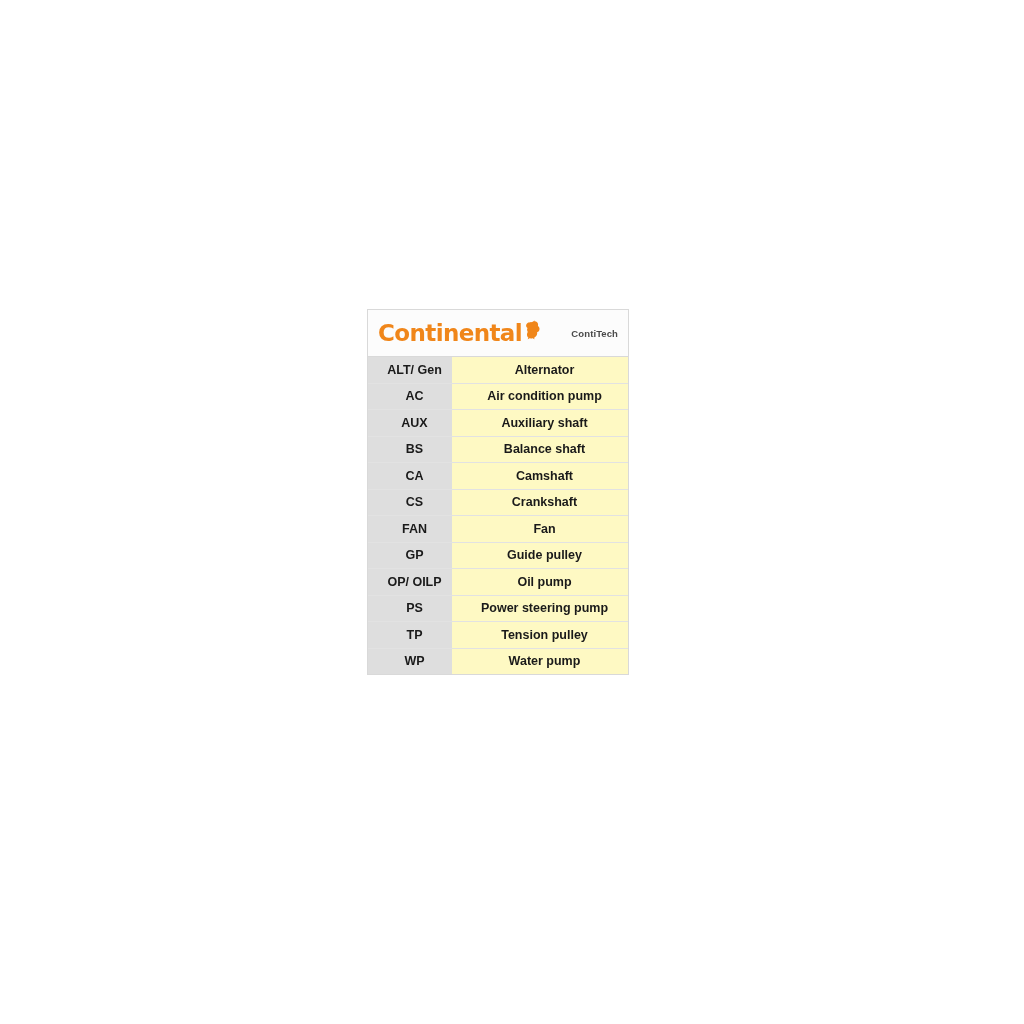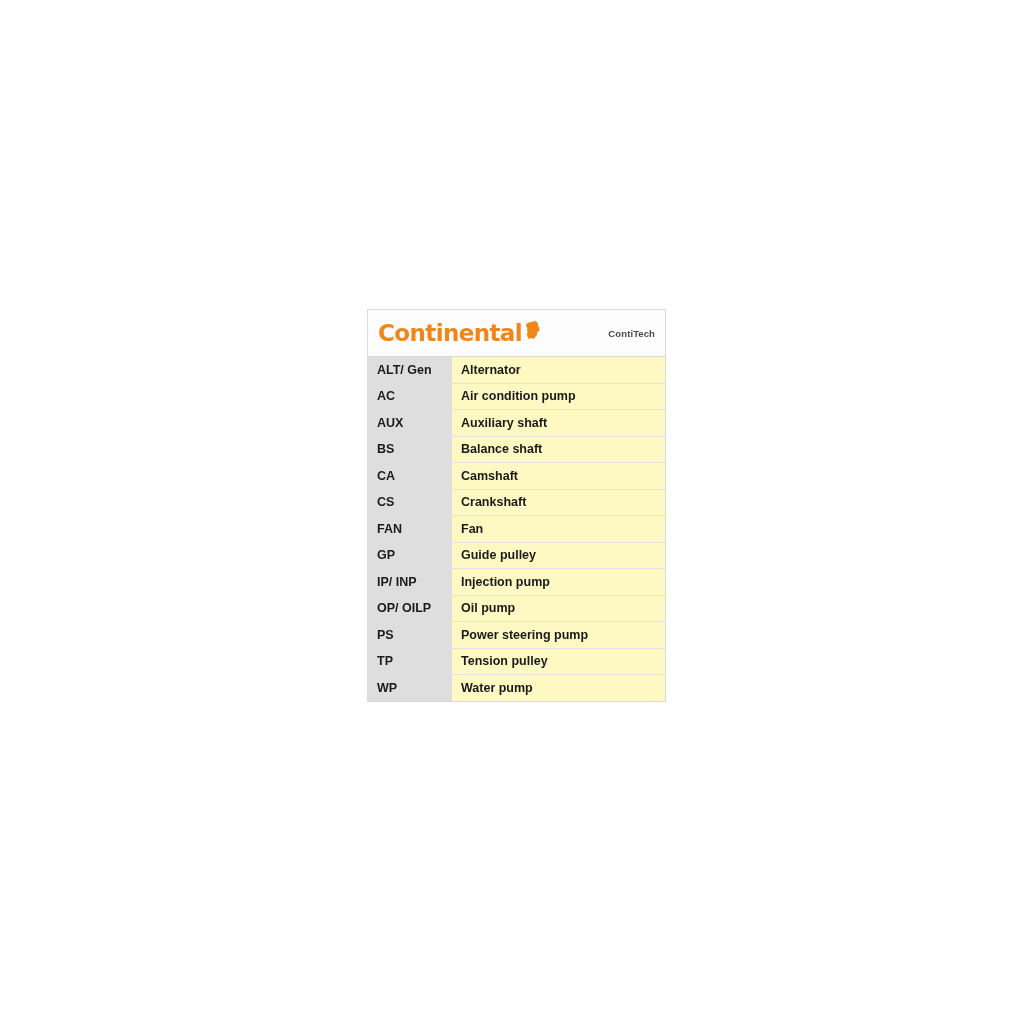--- a/index.html
+++ b/index.html
@@ -12,21 +12,21 @@
     background: #ffffff;
     font-family: "Liberation Sans", sans-serif;
     position: relative;
     overflow: hidden;
   }
 
   #legend-card {
     position: absolute;
     left: 367px;
     top: 309px;
-    width: 299px;
+    width: 262px;
     box-sizing: border-box;
     border: 1px solid #d9d9d9;
     background: #ffffff;
   }
 
   
   .brand-bar {
     height: 47px;
     box-sizing: border-box;
     border-bottom: 1px solid #d9d9d9;
@@ -64,20 +64,21 @@
     letter-spacing: 0.1px;
     margin-top: 0;
     white-space: nowrap;
   }
 
   
   table.legend-table {
     border-collapse: collapse;
     width: 100%;
     table-layout: fixed;
+    text-align: center;
   }
   table.legend-table td {
     border-top: 1px solid #e2e2e2;
     font-size: 12.5px;
     font-weight: bold;
     color: #1a1a1a;
     height: 25.5px;
     padding: 0 0 0 9px;
     vertical-align: middle;
     white-space: nowrap;
@@ -144,24 +145,20 @@
         </tr>
         <tr>
           <td class="abbr">FAN</td>
           <td class="desc">Fan</td>
         </tr>
         <tr>
           <td class="abbr">GP</td>
           <td class="desc">Guide pulley</td>
         </tr>
         <tr>
-          <td class="abbr">IP/ INP</td>
-          <td class="desc">Injection pump</td>
-        </tr>
-        <tr>
           <td class="abbr">OP/ OILP</td>
           <td class="desc">Oil pump</td>
         </tr>
         <tr>
           <td class="abbr">PS</td>
           <td class="desc">Power steering pump</td>
         </tr>
         <tr>
           <td class="abbr">TP</td>
           <td class="desc">Tension pulley</td>

